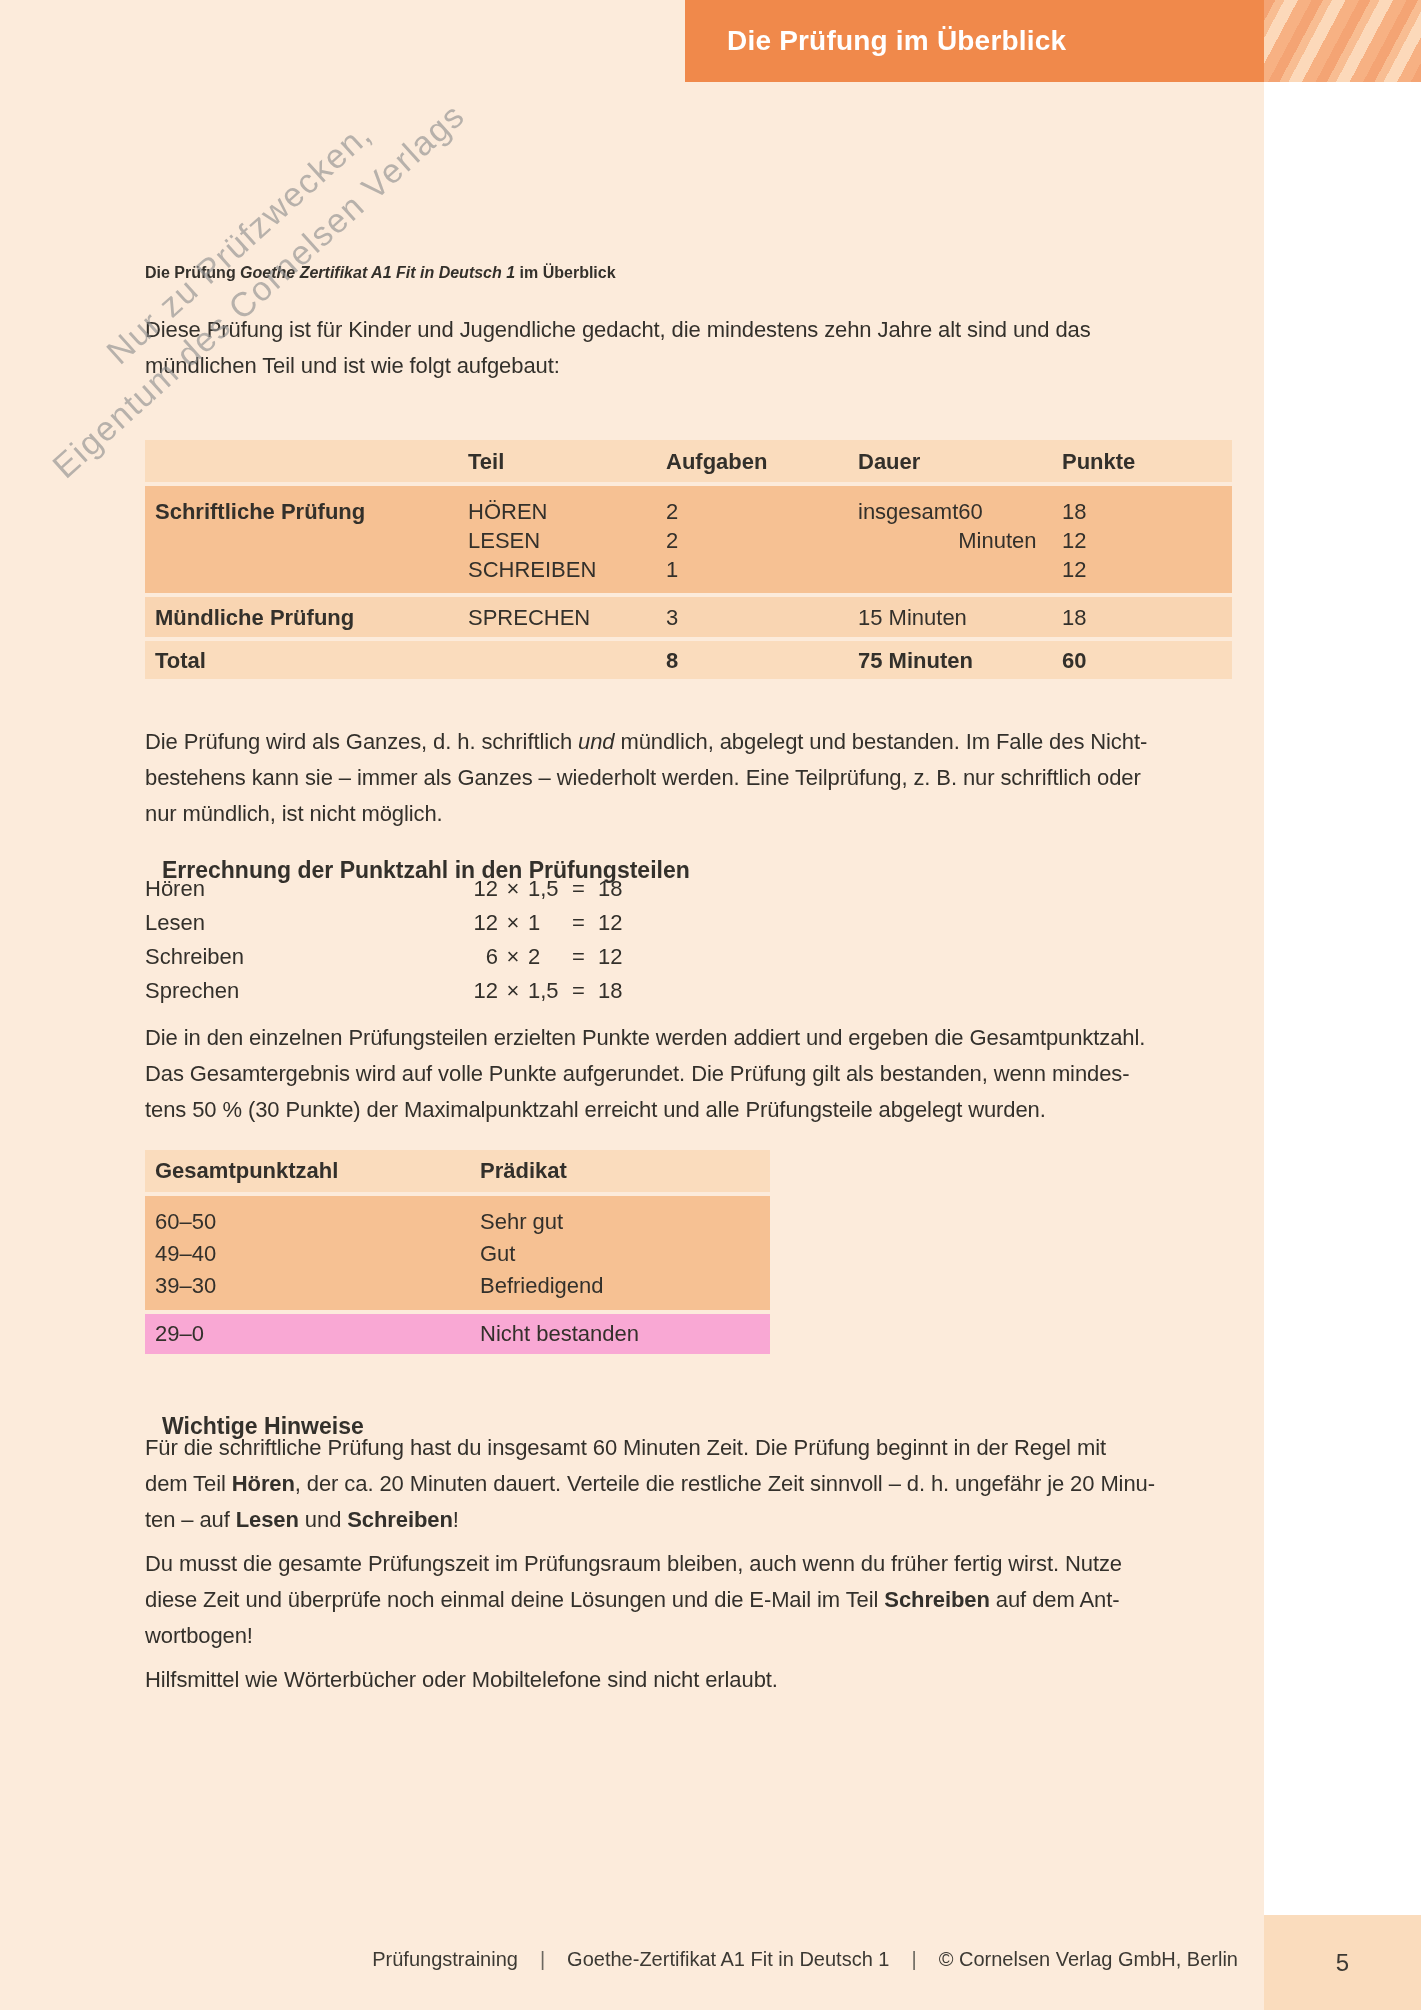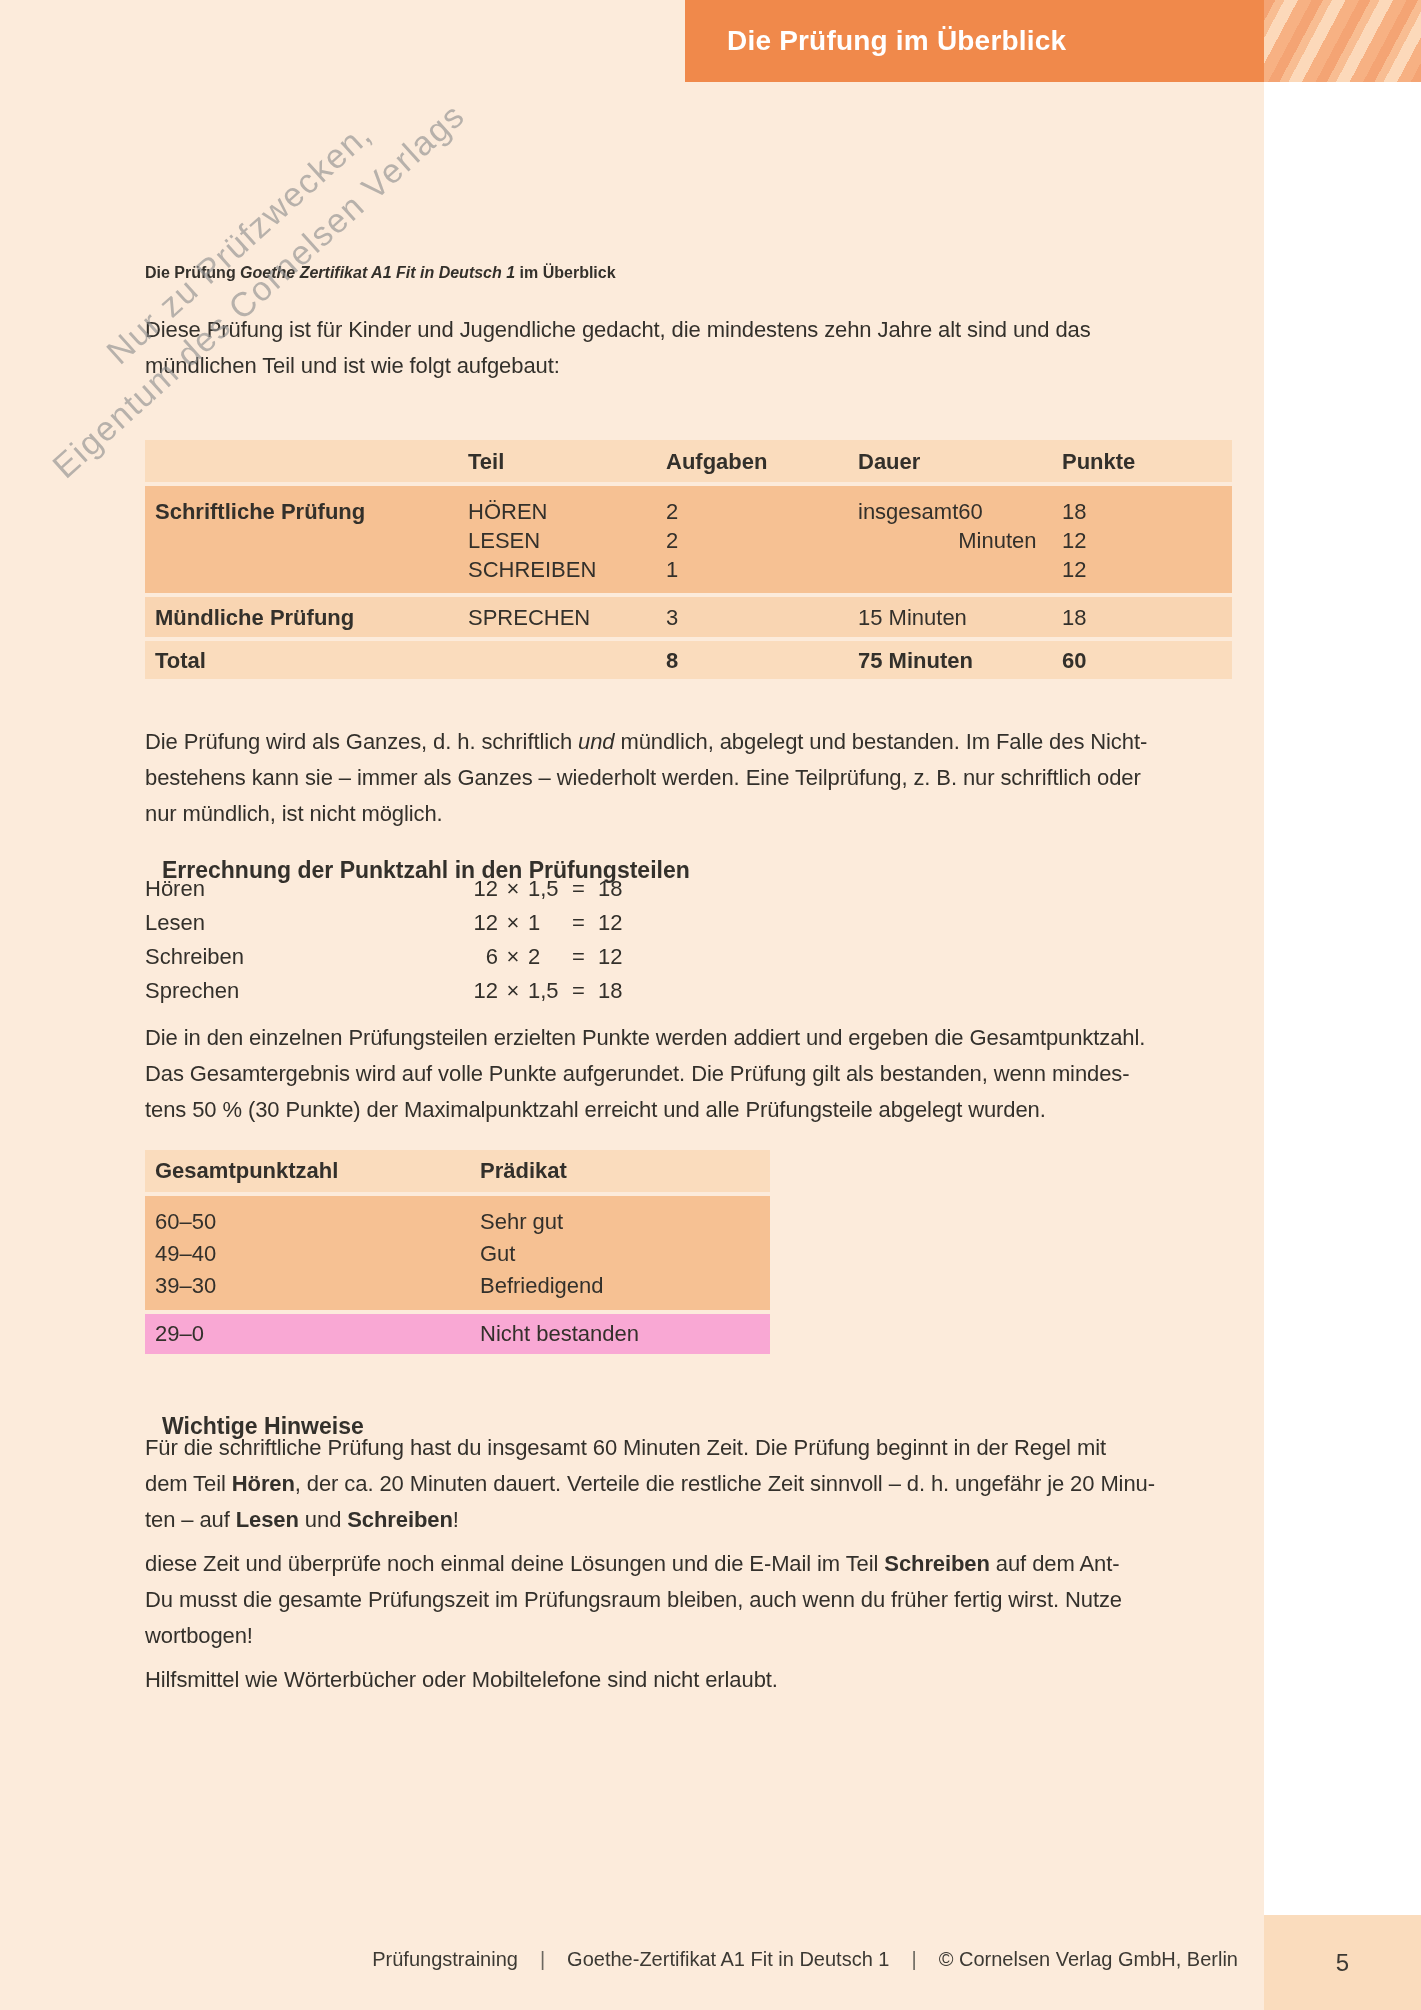--- a/index.html
+++ b/index.html
@@ -197,22 +197,22 @@
 
   <h2 class="sec-heading sh-notes">Wichtige Hinweise</h2>
 
   <div class="para np1">
     <div class="line"><span>Für die schriftliche Prüfung hast du insgesamt 60 Minuten Zeit. Die Prüfung beginnt in der Regel mit</span></div>
     <div class="line"><span>dem Teil </span><span class="b">Hören</span><span>, der ca. 20 Minuten dauert. Verteile die restliche Zeit sinnvoll – d. h. ungefähr je 20 Minu-</span></div>
     <div class="line"><span>ten – auf </span><span class="b">Lesen</span><span> und </span><span class="b">Schreiben</span><span>!</span></div>
   </div>
 
   <div class="para np2">
+    <div class="line"><span>Du musst die gesamte Prüfungszeit im Prüfungsraum bleiben, auch wenn du früher fertig wirst. Nutze</span></div>
     <div class="line"><span>diese Zeit und überprüfe noch einmal deine Lösungen und die E-Mail im Teil </span><span class="b">Schreiben</span><span> auf dem Ant-</span></div>
-    <div class="line"><span>Du musst die gesamte Prüfungszeit im Prüfungsraum bleiben, auch wenn du früher fertig wirst. Nutze</span></div>
     <div class="line"><span>wortbogen!</span></div>
   </div>
 
   <div class="para np3">
     <div class="line"><span>Hilfsmittel wie Wörterbücher oder Mobiltelefone sind nicht erlaubt.</span></div>
   </div>
 
   <div class="footer">
     <span>Prüfungstraining</span>
     <span class="sep">|</span>

